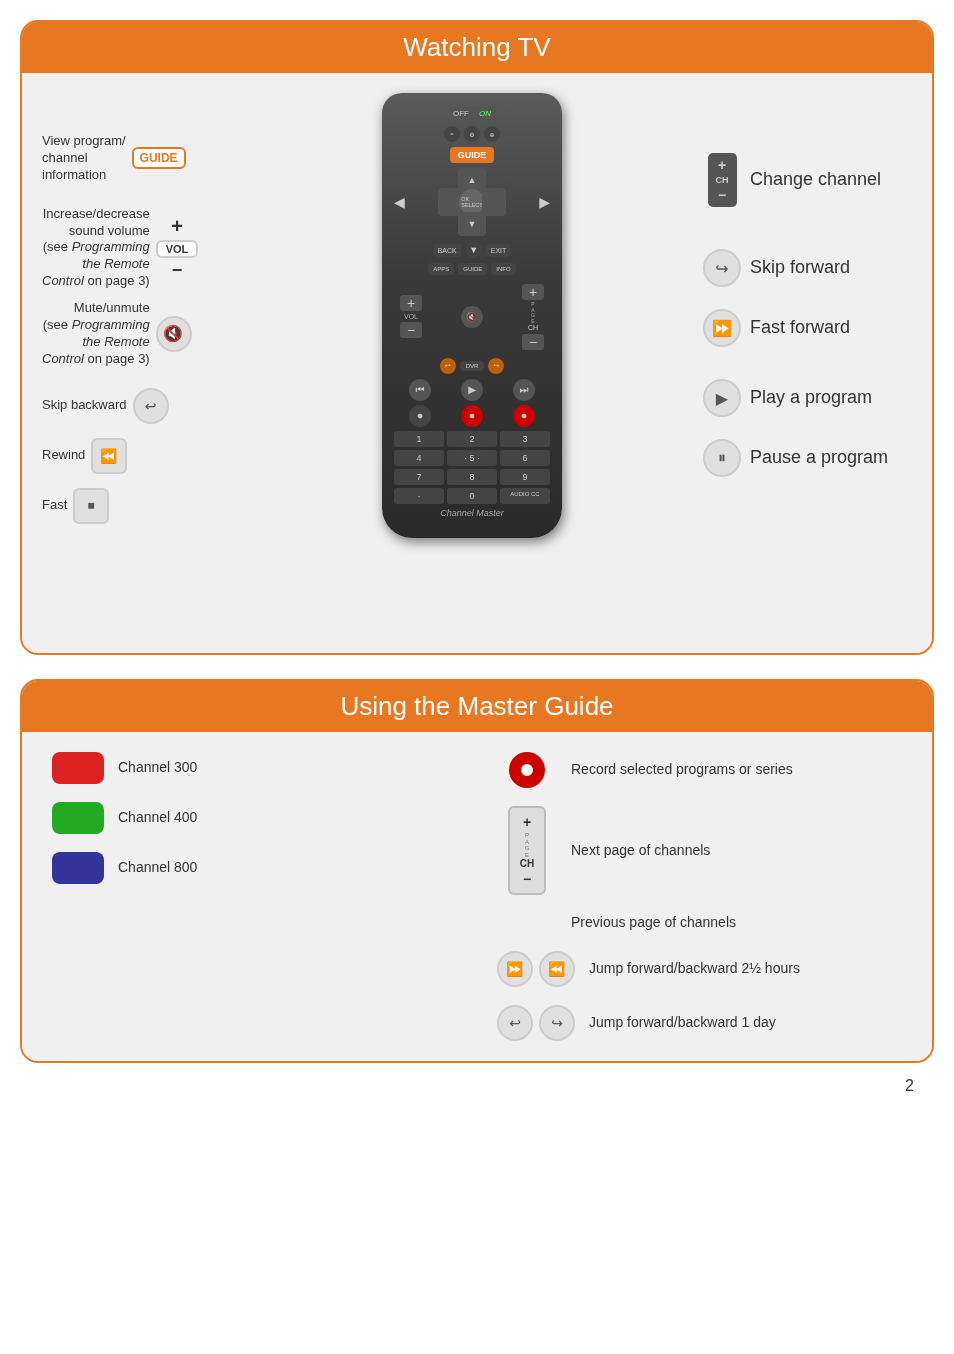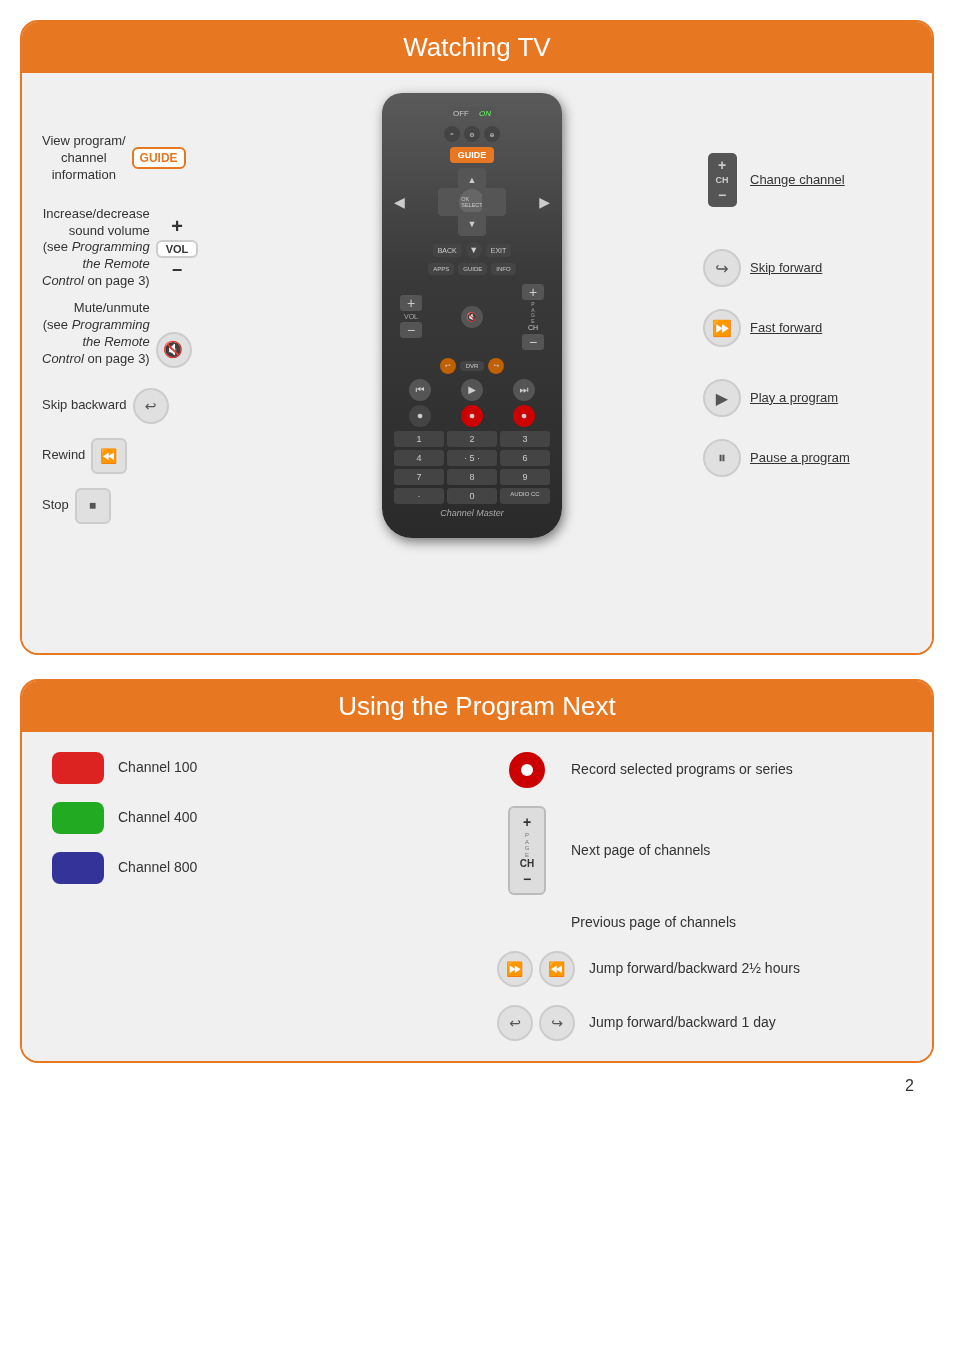--- a/index.html
+++ b/index.html
@@ -311,24 +311,23 @@
     }
 
     .right-label-icon {
       display: flex;
       align-items: center;
       justify-content: center;
       min-width: 40px;
     }
 
     .right-label-text {
-      font-size: 13px;
+      font-size: 18px;
       color: #333;
       line-height: 1.3;
-      text-decoration: underline;
     }
 
     .icon-circle-large {
       width: 38px;
       height: 38px;
       border-radius: 50%;
       background: #555;
       display: flex;
       align-items: center;
       justify-content: center;
@@ -463,54 +462,54 @@
 
 <div class="section">
   <div class="section-header">
     <span>Watching TV</span>
   </div>
   <div class="watching-tv-body">
 
     <div class="left-labels">
 
       <div class="left-label-item" style="margin-top:30px; margin-bottom:22px;">
-        <div class="left-label-text" style="text-align:center;">View program/<br>channel<br>information</div>
+        <div class="left-label-text" style="text-align:left;">View program/<br>channel<br>information</div>
         <div class="label-badge orange-border">GUIDE</div>
       </div>
 
       <div class="left-label-item" style="margin-bottom:10px;">
         <div class="left-label-text">
           Increase/decrease<br>sound volume<br>(see <span class="italic">Programming<br>the Remote<br>Control</span> on page 3)
         </div>
         <div style="display:flex;flex-direction:column;align-items:center;gap:2px;">
           <div style="font-size:20px;font-weight:bold;color:#333;">+</div>
           <div class="label-badge" style="font-size:11px;padding:1px 8px;">VOL</div>
           <div style="font-size:18px;font-weight:bold;color:#333;">−</div>
         </div>
       </div>
 
-      <div class="left-label-item" style="margin-bottom:20px;align-items:flex-end;">
+      <div class="left-label-item" style="margin-bottom:20px;">
         <div class="left-label-text">
           Mute/unmute<br>(see <span class="italic">Programming<br>the Remote<br>Control</span> on page 3)
         </div>
         <div style="width:36px;height:36px;border-radius:50%;background:#e0e0e0;border:2px solid #ccc;display:flex;align-items:center;justify-content:center;font-size:16px;color:#555;">🔇</div>
       </div>
 
       <div class="left-label-item" style="margin-bottom:14px;">
         <div class="left-label-text">Skip backward</div>
         <div style="width:36px;height:36px;border-radius:50%;background:#e0e0e0;border:2px solid #ccc;display:flex;align-items:center;justify-content:center;font-size:14px;color:#555;">↩</div>
       </div>
 
       <div class="left-label-item" style="margin-bottom:14px;">
         <div class="left-label-text">Rewind</div>
         <div style="width:36px;height:36px;border-radius:6px;background:#e0e0e0;border:2px solid #ccc;display:flex;align-items:center;justify-content:center;font-size:14px;color:#555;">⏪</div>
       </div>
 
       <div class="left-label-item" style="margin-bottom:10px;">
-        <div class="left-label-text">Stop</div>
+        <div class="left-label-text">Fast</div>
         <div style="width:36px;height:36px;border-radius:6px;background:#e0e0e0;border:2px solid #ccc;display:flex;align-items:center;justify-content:center;font-size:14px;color:#555;">⏹</div>
       </div>
 
     </div>
 
     <div class="remote-container">
       <div class="remote">
 
         <div class="remote-top">
           <div style="display:flex;justify-content:center;">
@@ -654,31 +653,31 @@
         <div class="right-label-text">Pause a program</div>
       </div>
 
     </div>
 
   </div>
 </div>
 
 <div class="section">
   <div class="section-header">
-    <span>Using the Program Next</span>
+    <span>Using the Master Guide</span>
   </div>
   <div class="program-guide-body">
 
     <div class="guide-grid">
 
       <div class="guide-left">
 
         <div class="guide-item">
           <div class="guide-color-btn red"></div>
-          <div class="guide-item-text">Channel 100</div>
+          <div class="guide-item-text">Channel 300</div>
         </div>
 
         <div class="guide-item">
           <div class="guide-color-btn green"></div>
           <div class="guide-item-text">Channel 400</div>
         </div>
 
 
         <div class="guide-item">
           <div class="guide-color-btn blue"></div>

